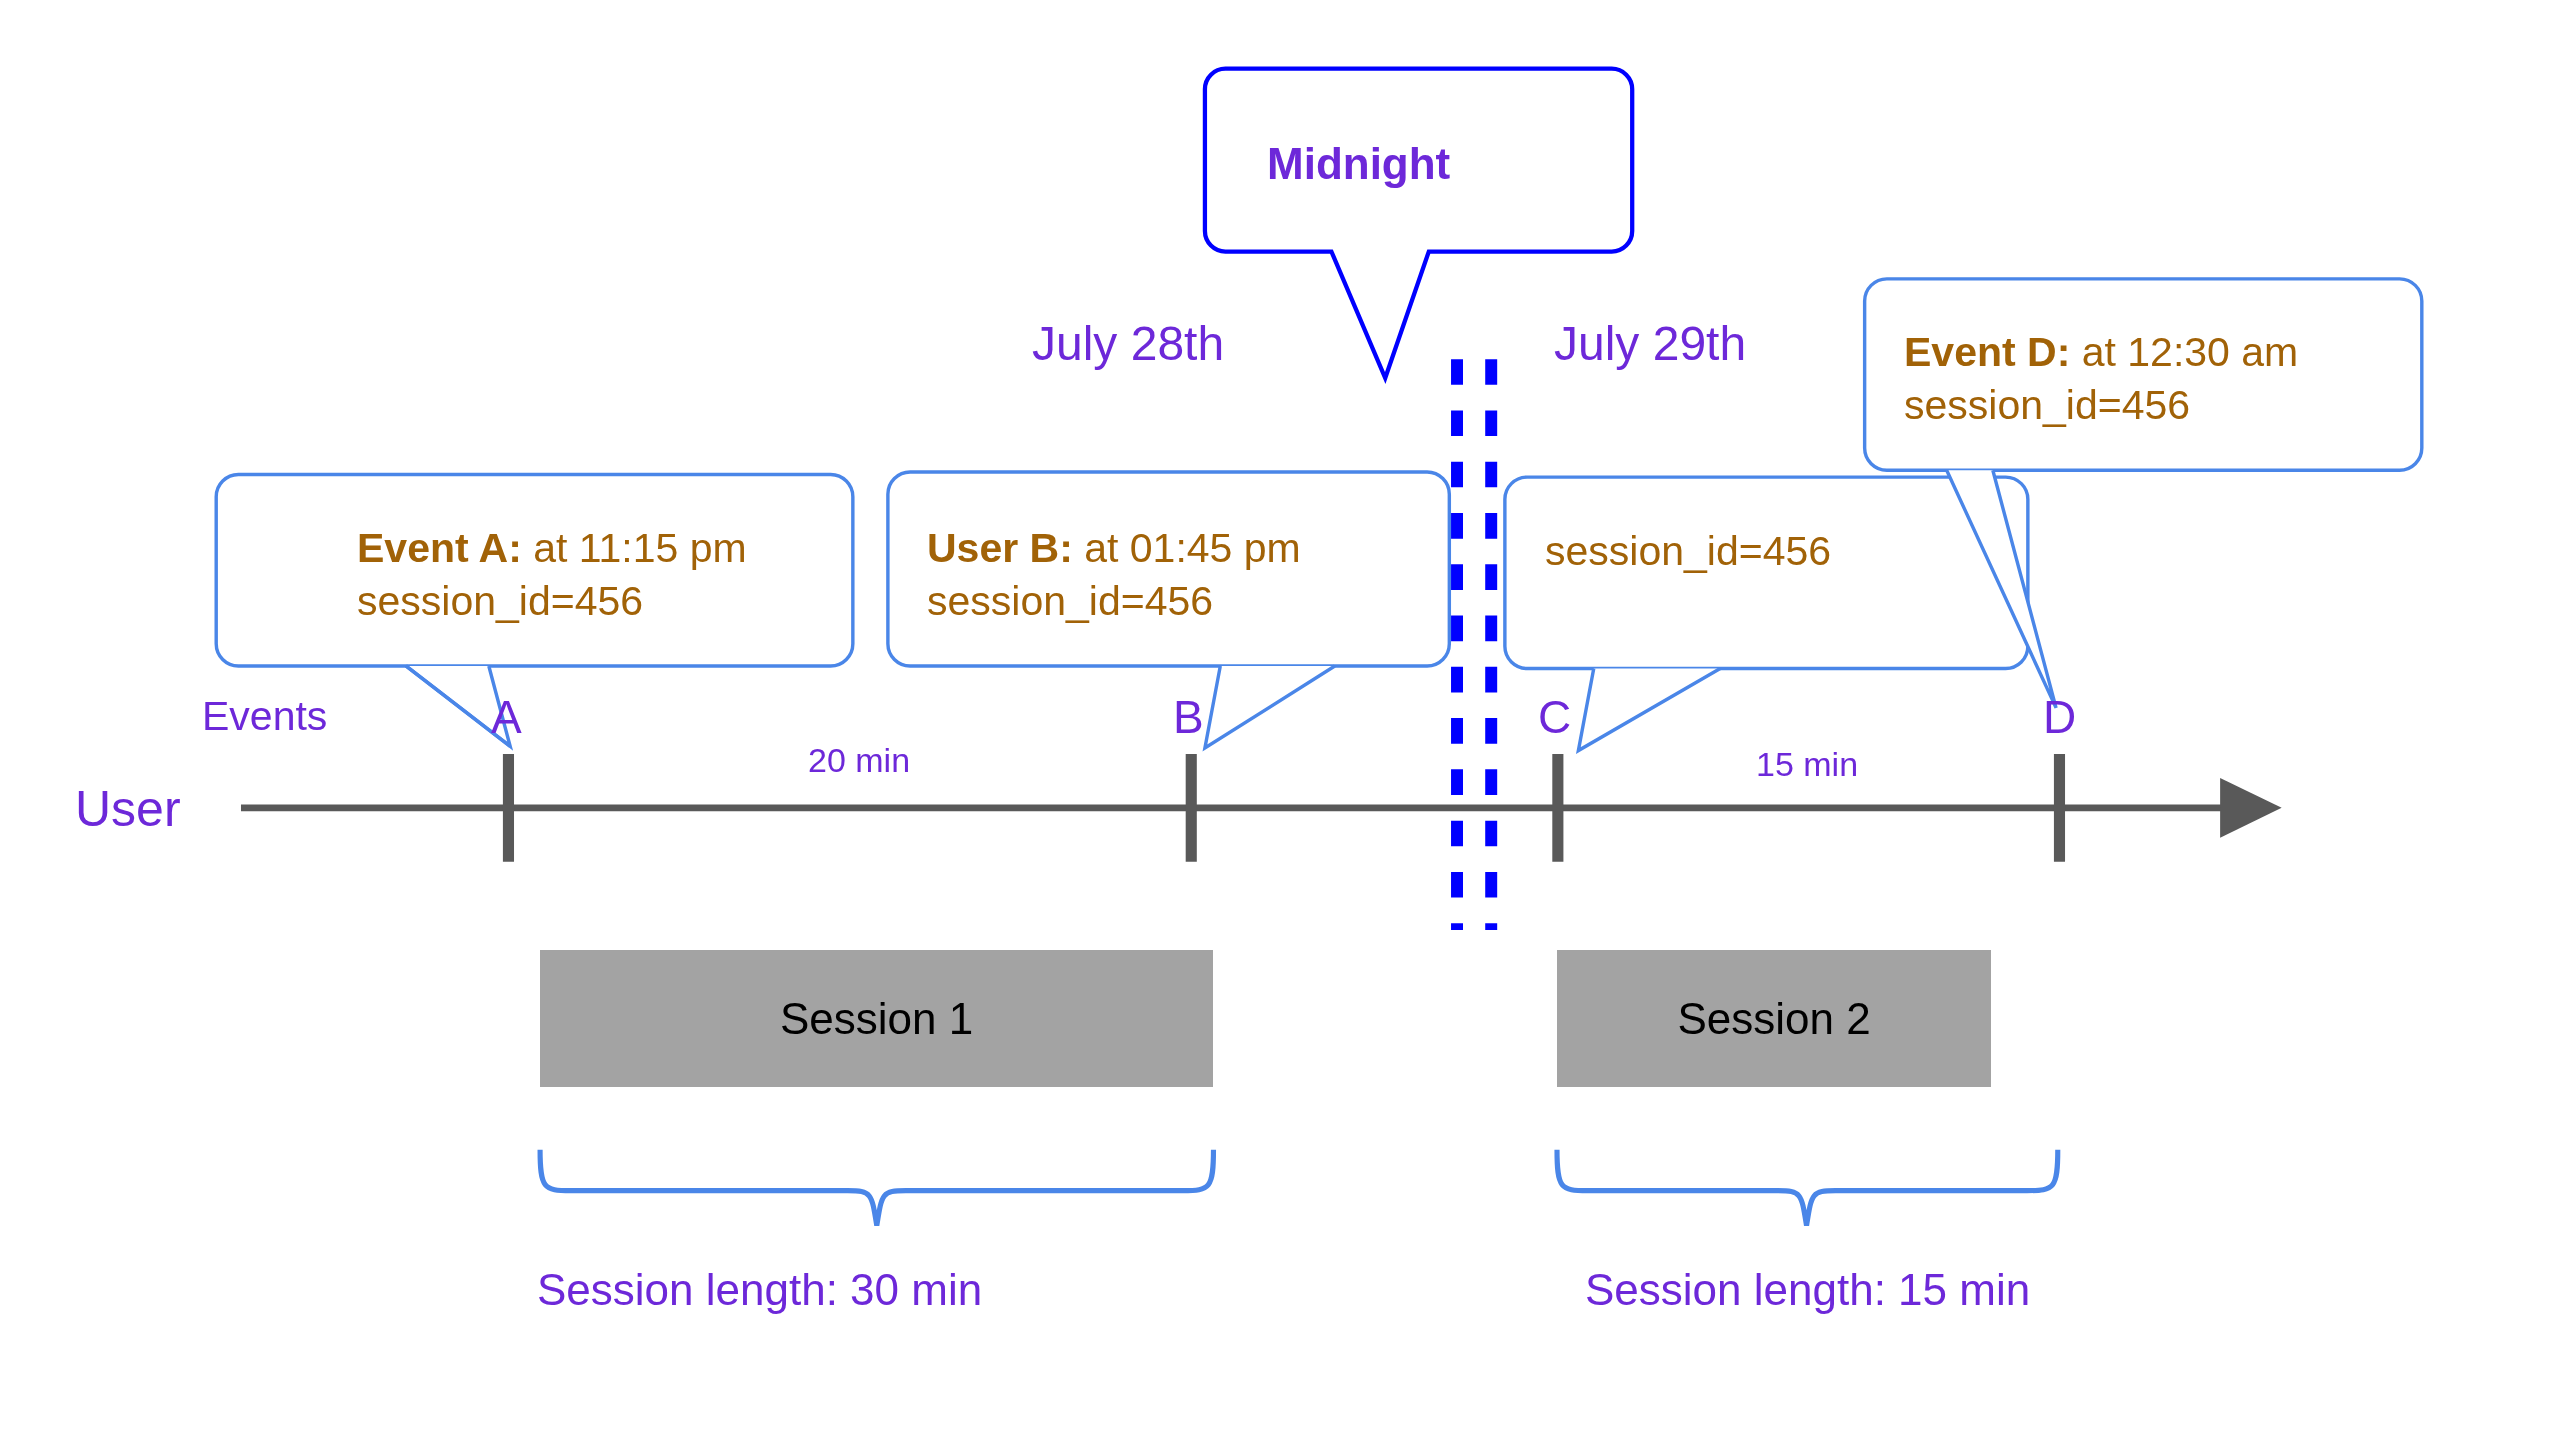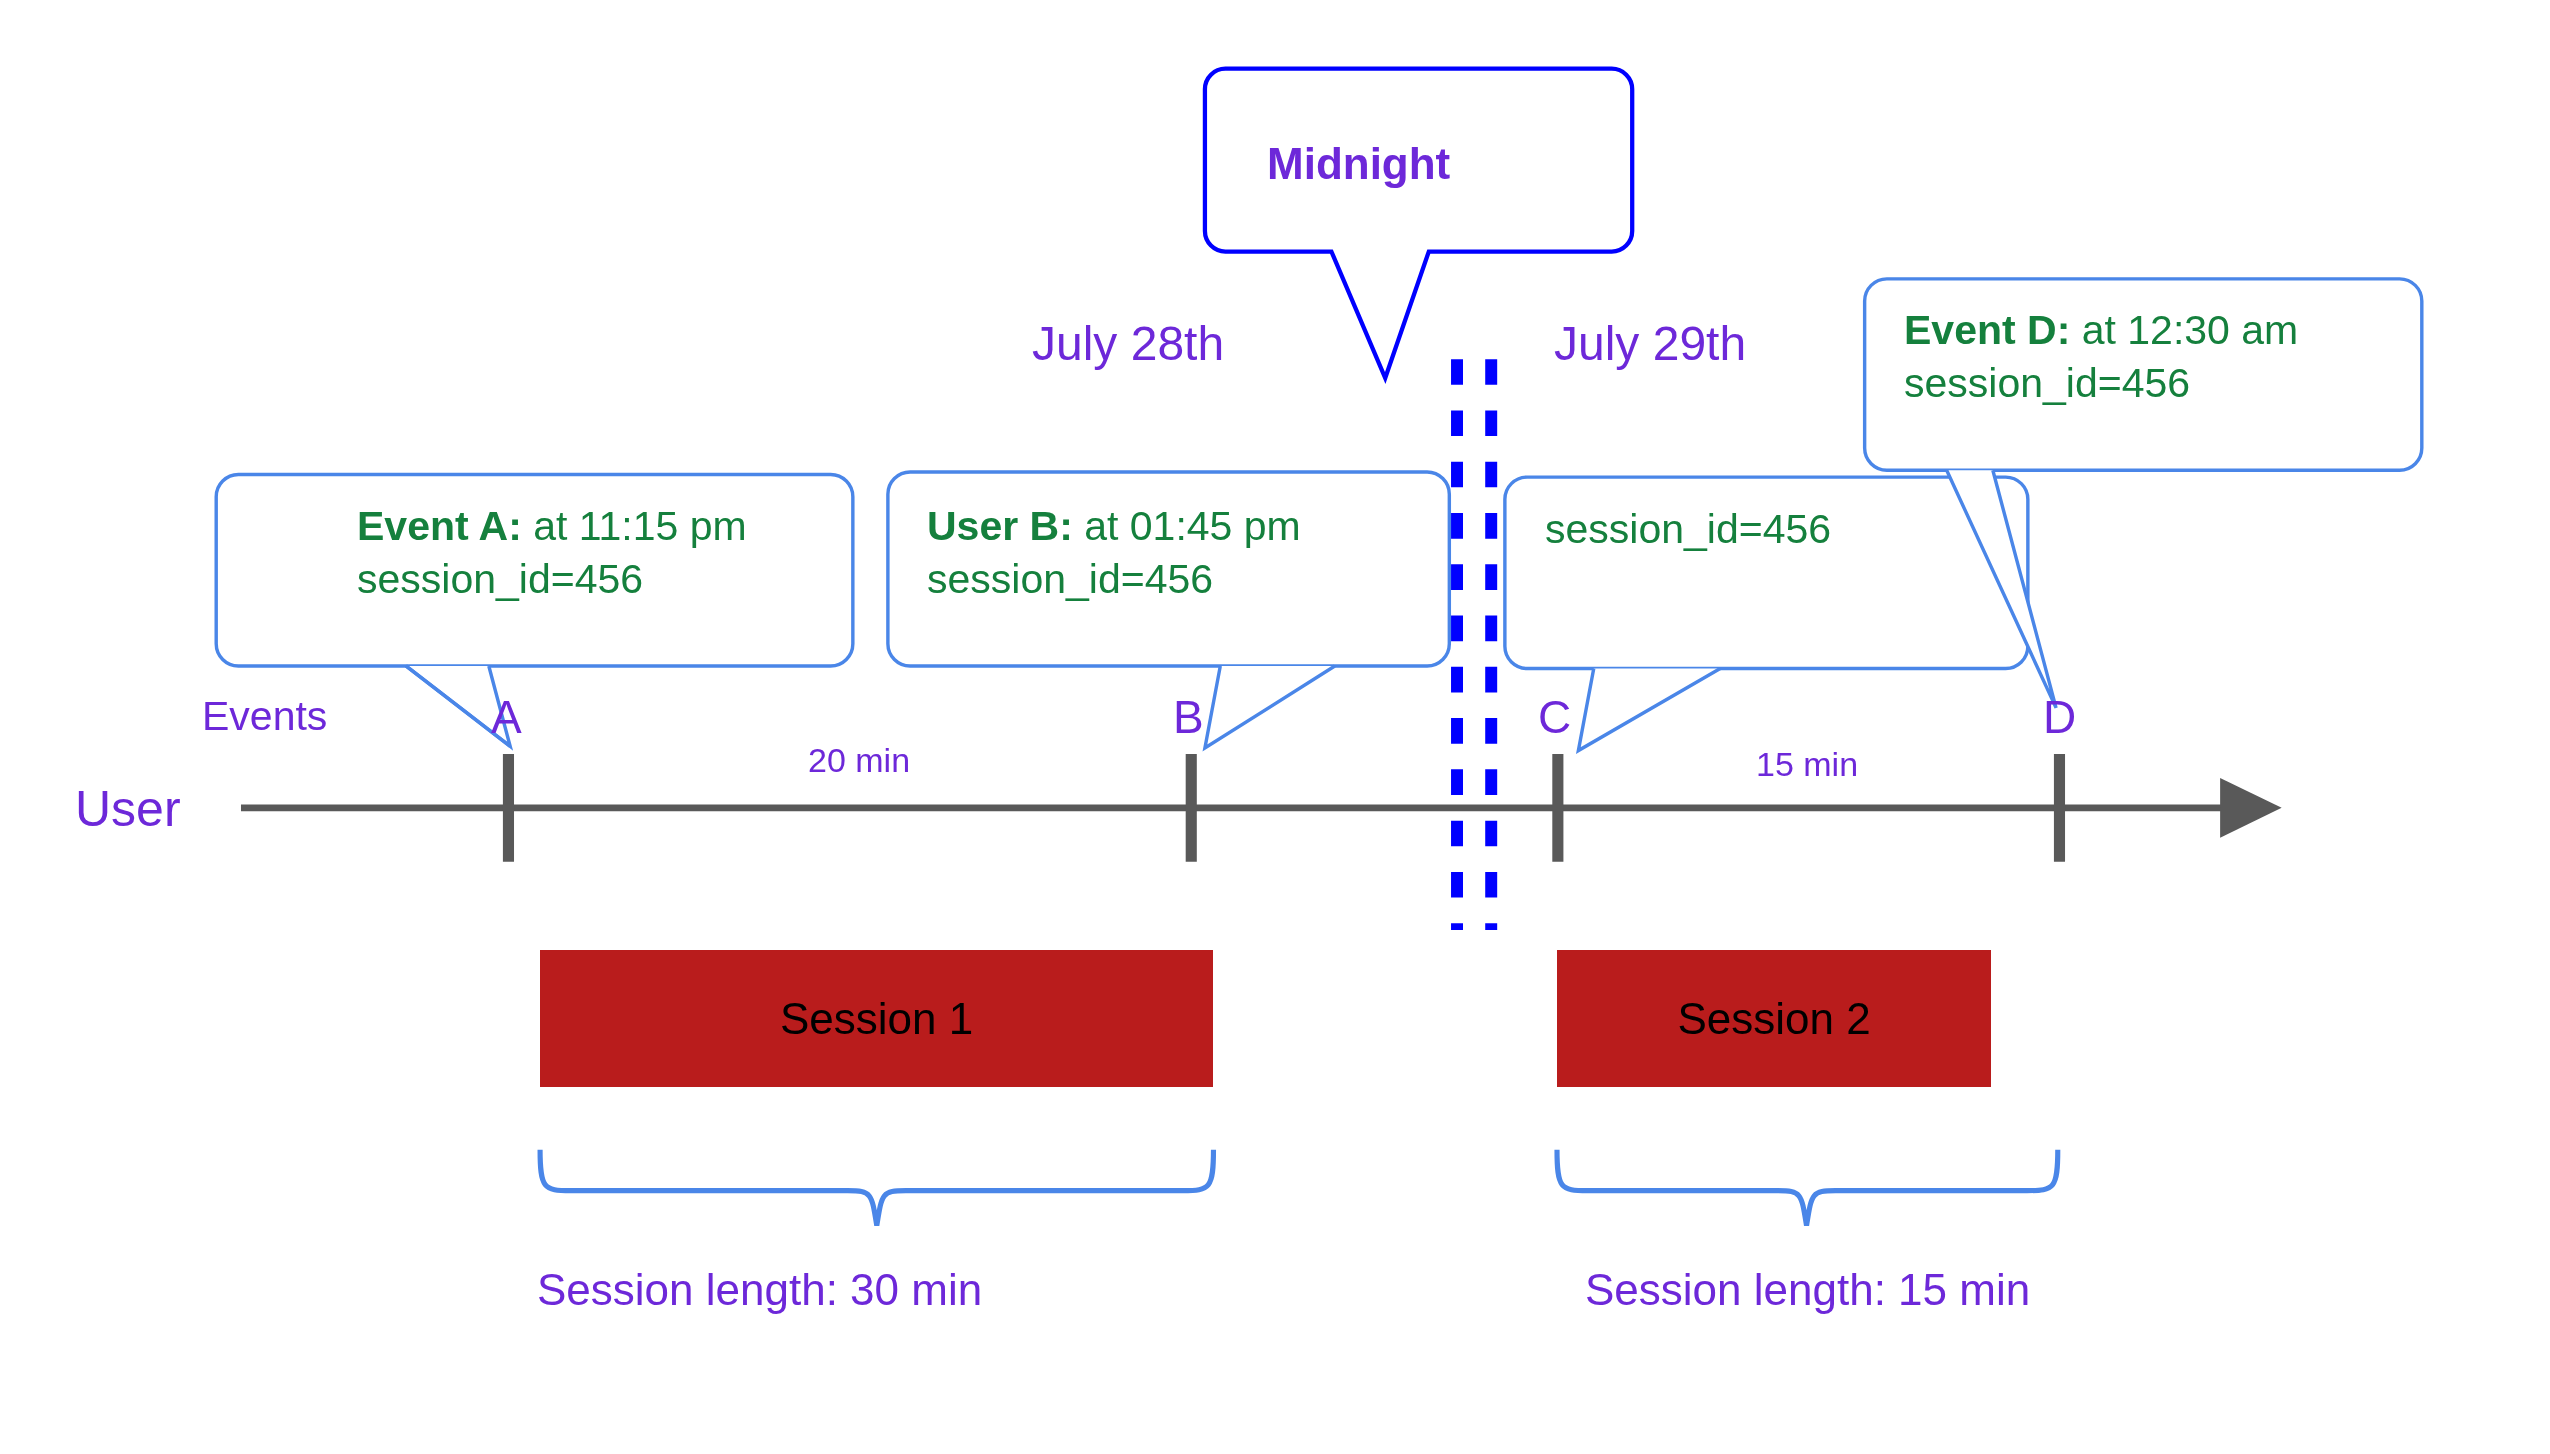--- a/index.html
+++ b/index.html
@@ -28,23 +28,24 @@
   }
   .txt {
     position: absolute;
     color: #6d28d9;
     white-space: nowrap;
     line-height: 1.22;
   }
   .callout-text {
     position: absolute;
     font-size: 41px;
-    color: #15803d;
+    color: #a16207;
     line-height: 1.30;
     white-space: nowrap;
+    margin-top: 22px;
   }
   .callout-text b { font-weight: bold; }
   .axis-label-user {
     font-size: 50px;
   }
   .axis-label-events {
     font-size: 41px;
   }
   .tick-letter {
     font-size: 46px;
@@ -60,21 +61,21 @@
   }
   .sesslen-label {
     font-size: 44px;
   }
   .midnight-label {
     font-size: 44px;
     font-weight: bold;
   }
   .session-box {
     position: absolute;
-    background: #b91c1c;
+    background: #a3a3a3;
     display: flex;
     align-items: center;
     justify-content: center;
   }
 </style>
 </head>
 <body>
 
 <div id="canvas">
 

